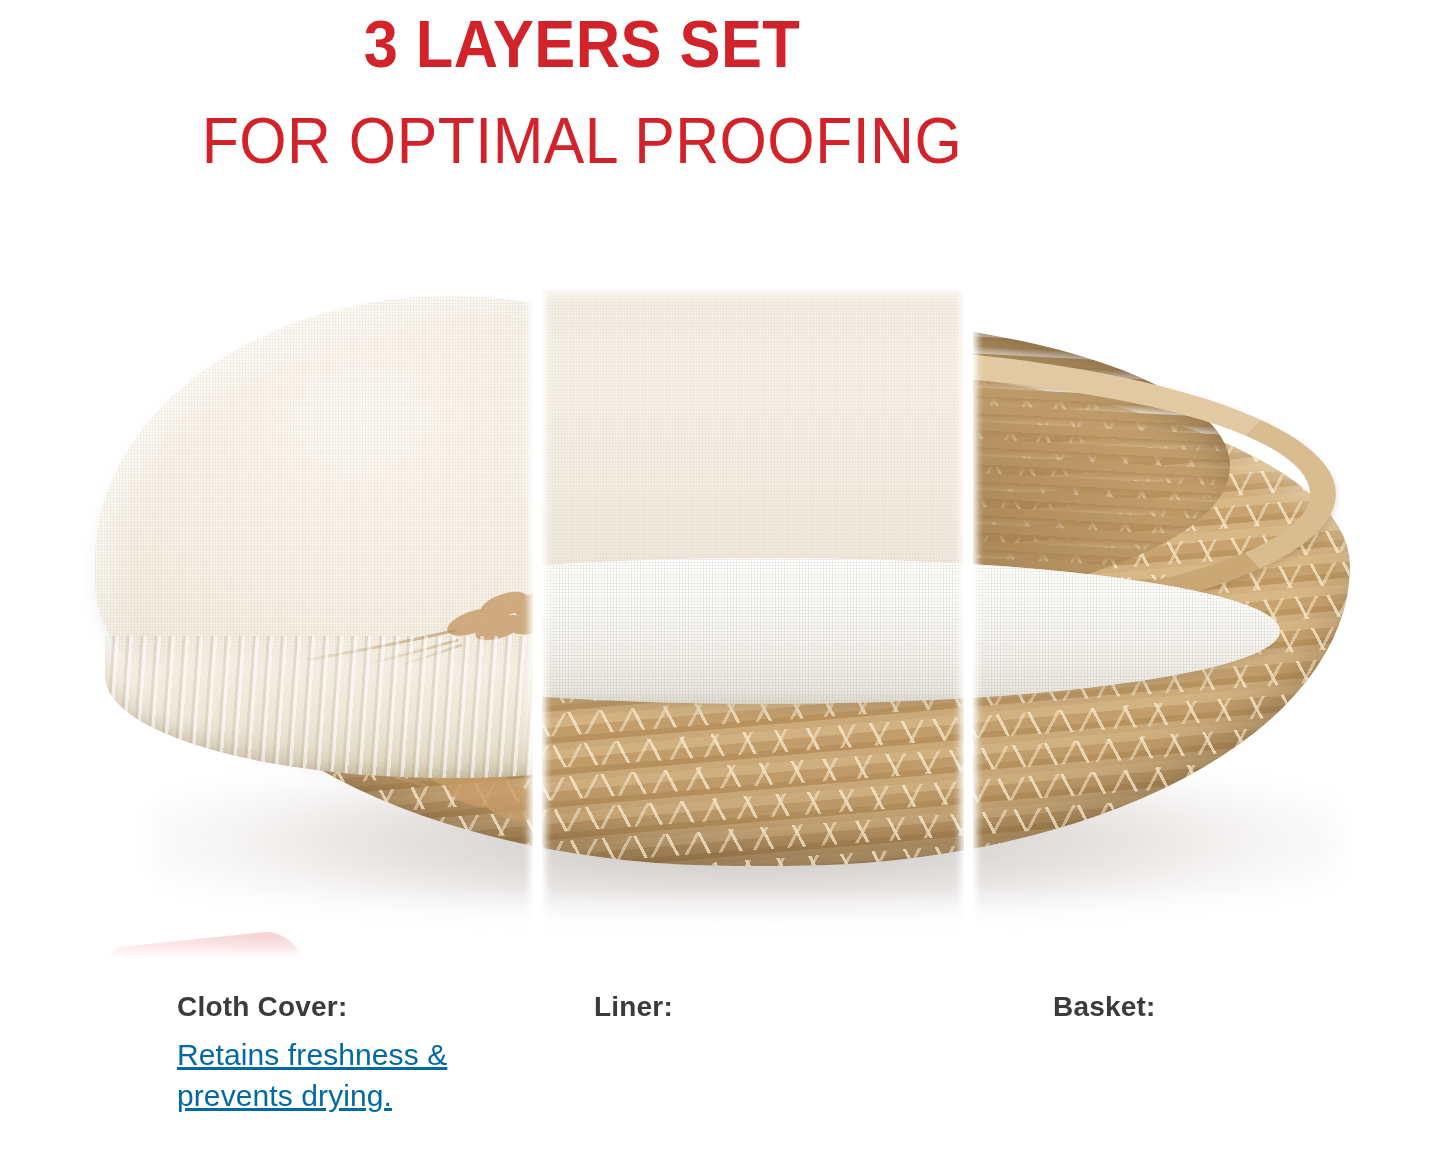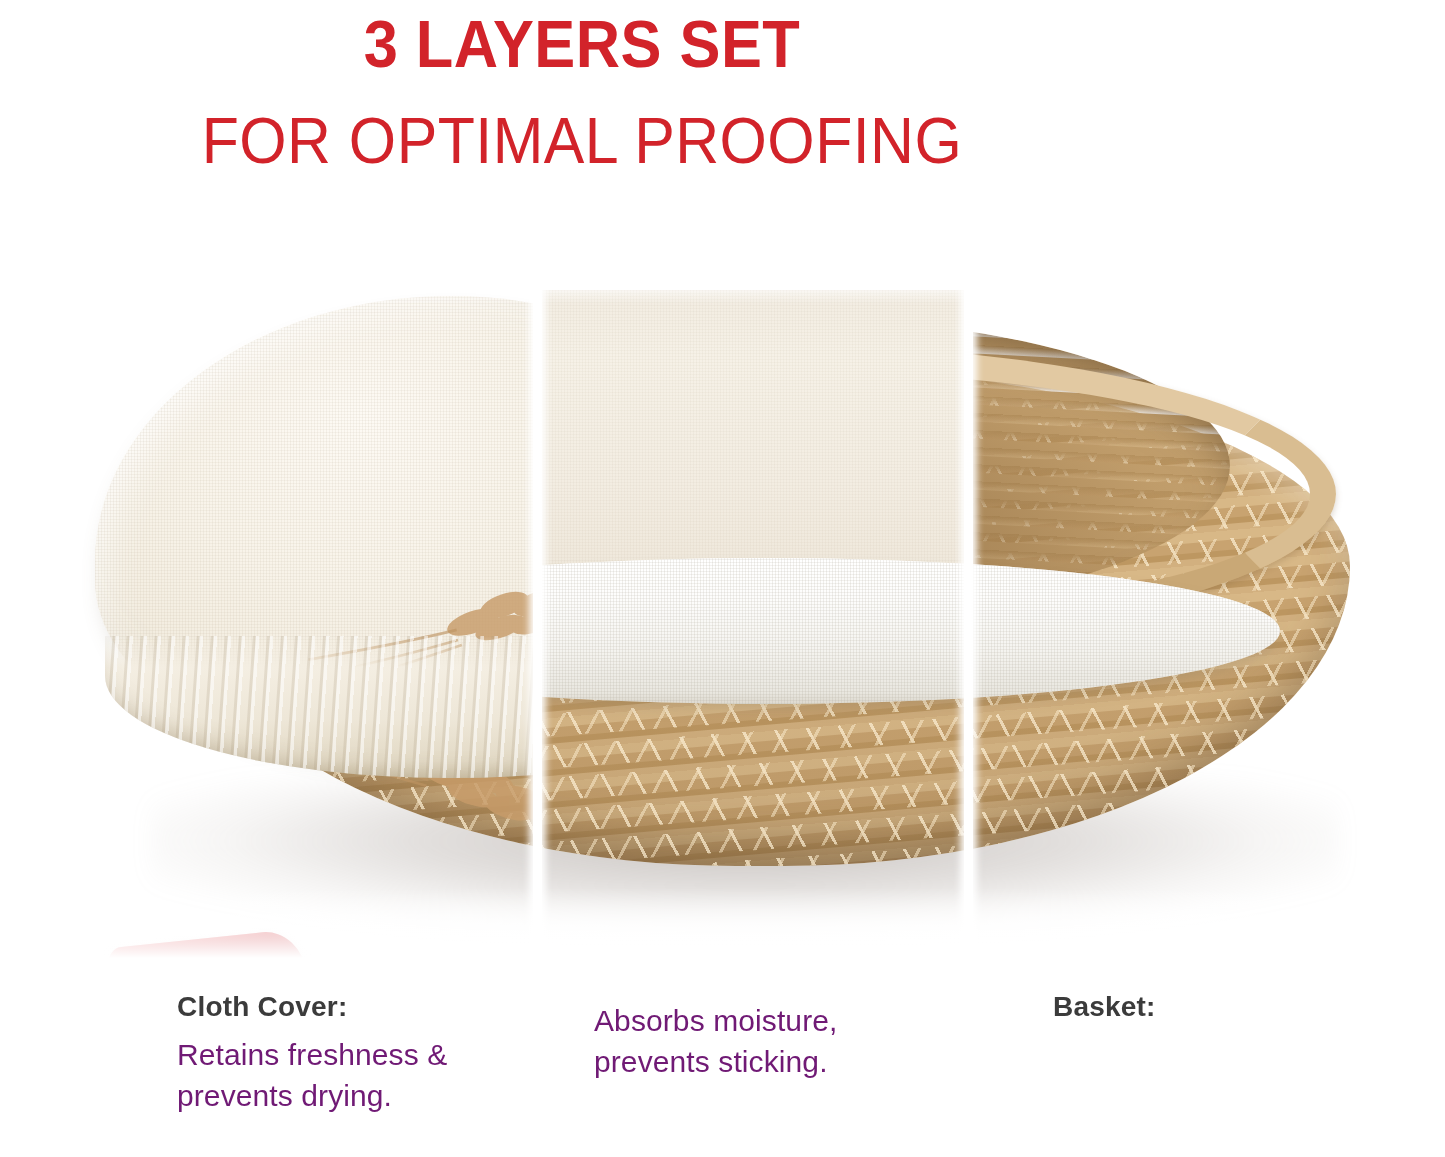--- a/index.html
+++ b/index.html
@@ -349,23 +349,24 @@
     font-size:28px;
     line-height:34px;
     color:#3b3b3b;
     letter-spacing:0.2px;
   }
   .cap-body {
     font-family:"Liberation Sans", sans-serif;
     font-weight:normal;
     font-size:30px;
     line-height:41px;
-    color:#701a75;
+    color:#0369a1;
     margin-top:10px;
     letter-spacing:0.1px;
+    text-decoration:underline;
   }
   .cap-line { display:block; white-space:nowrap; }
 </style>
 </head>
 <body>
 
 <div id="page">
 
   <div class="headline-block">
     <div class="headline-1">3 LAYERS SET</div>
@@ -465,24 +466,21 @@
 
     <div class="caption cap-1">
       <div class="cap-title">Cloth Cover:</div>
       <div class="cap-body">
         <span class="cap-line">Retains freshness &amp;</span>
         <span class="cap-line">prevents drying.</span>
       </div>
     </div>
 
     <div class="caption cap-2">
-      <div class="cap-body">
-        <span class="cap-line">Absorbs moisture,</span>
-        <span class="cap-line">prevents sticking.</span>
-      </div>
+      <div class="cap-title">Liner:</div>
     </div>
 
     <div class="caption cap-3">
       <div class="cap-title">Basket:</div>
     </div>
 
   </div>
 
 </div>
 

